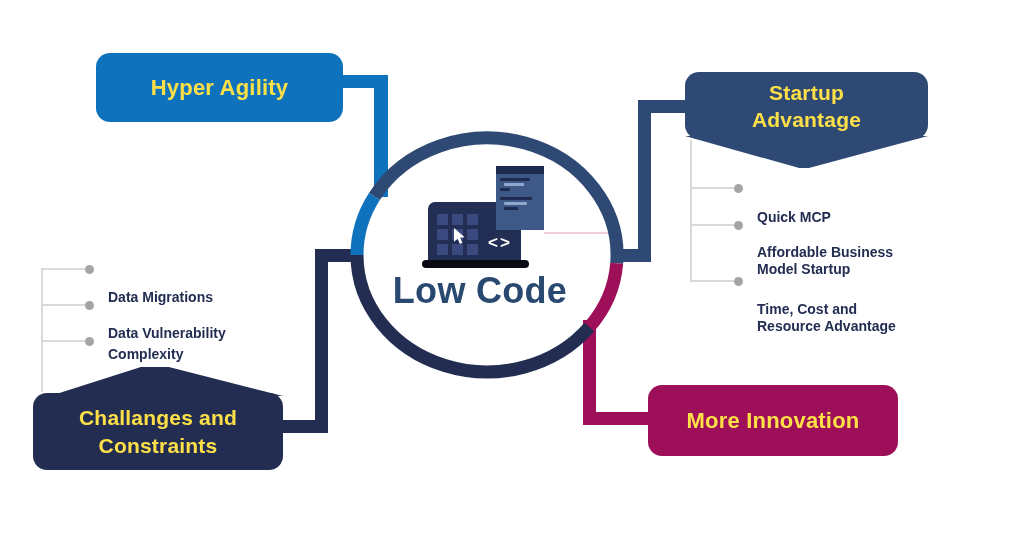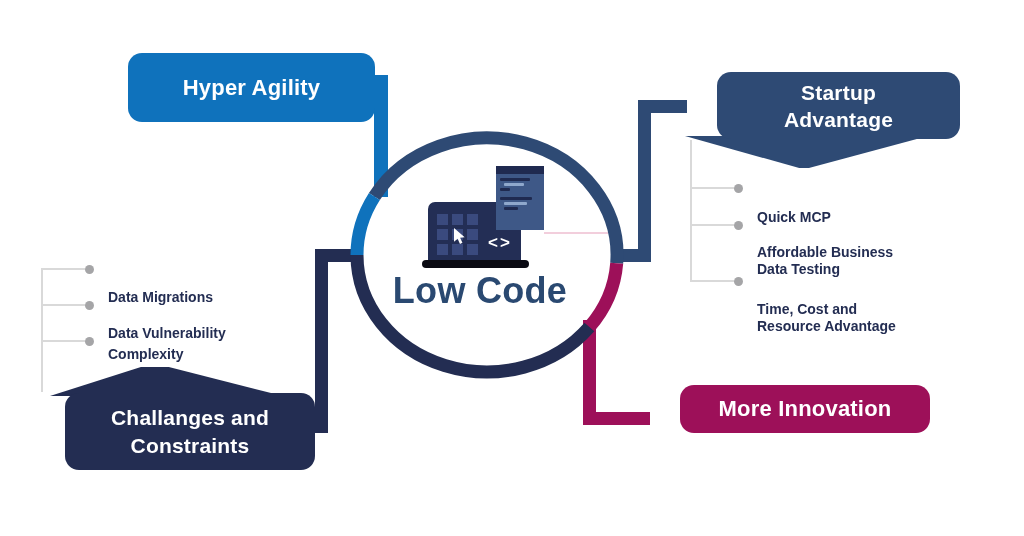--- a/index.html
+++ b/index.html
@@ -3,23 +3,23 @@
 <meta charset="utf-8">
 <style>
   html,body{margin:0;padding:0;background:#fff;}
   #stage{
     position:relative;width:1024px;height:536px;overflow:hidden;background:#fff;
     font-family:"Liberation Sans", sans-serif;
   }
   .abs{position:absolute;}
   
   .node-box{
-    position:absolute;border-radius:14px;color:#ffffff;font-weight:700;
+    position:absolute;border-radius:14px;color:#fde047;font-weight:700;
     display:flex;flex-direction:column;align-items:center;justify-content:center;
-    text-align:center;letter-spacing:.2px;margin-left:32px;
+    text-align:center;letter-spacing:.2px;
   }
   .box-blue{background:var(--blue,#0F72BC);}
   .box-navy{background:var(--navy,#2E4A74);}
   .box-dark{background:var(--darknavy,#232D52);}
   .box-magenta{background:var(--magenta,#9D1059);}
   .lbl-1line{font-size:22px;}
   .lbl-2line{font-size:21px;line-height:27px;}
   .pennant{
     position:absolute;background:var(--navy,#2E4A74);
     clip-path:polygon(0 0,100% 0,51% 100%,47% 100%);
@@ -155,21 +155,21 @@
   <div class="guide" style="left:690px;top:224px;width:44px;height:2px;"></div>
   <div class="guide" style="left:690px;top:280px;width:44px;height:2px;"></div>
   <div class="dot" style="left:734px;top:184px;"></div>
   <div class="dot" style="left:734px;top:221px;"></div>
   <div class="dot" style="left:734px;top:277px;"></div>
   <div class="bullet-text" style="left:757px;top:181px;">
     <div>Quick MCP</div>
   </div>
   <div class="bullet-text" style="left:757px;top:216px;">
     <div>Affordable Business</div>
-    <div>Data Testing</div>
+    <div>Model Startup</div>
   </div>
   <div class="bullet-text" style="left:757px;top:273px;">
     <div>Time, Cost and</div>
     <div>Resource Advantage</div>
   </div>
 
   <div class="roof" style="left:50px;top:367px;width:233px;height:29px;"></div>
   <div class="node-box box-dark" style="left:33px;top:393px;width:250px;height:77px;">
     <span class="lbl-2line" style="line-height:28px;">Challanges and</span>
     <span class="lbl-2line" style="line-height:28px;">Constraints</span>
@@ -185,17 +185,17 @@
   <div class="bullet-text" style="left:108px;top:261px;">
     <div>Data Migrations</div>
   </div>
   <div class="bullet-text" style="left:108px;top:297px;">
     <div>Data Vulnerability</div>
   </div>
   <div class="bullet-text" style="left:108px;top:318px;">
     <div>Complexity</div>
   </div>
 
-  <div class="node-box box-magenta" style="left:648px;top:385px;width:250px;height:48px;">
+  <div class="node-box box-magenta" style="left:648px;top:385px;width:250px;height:71px;">
     <span class="lbl-1line">More Innovation</span>
   </div>
 
 </div>
 
 </body></html>

